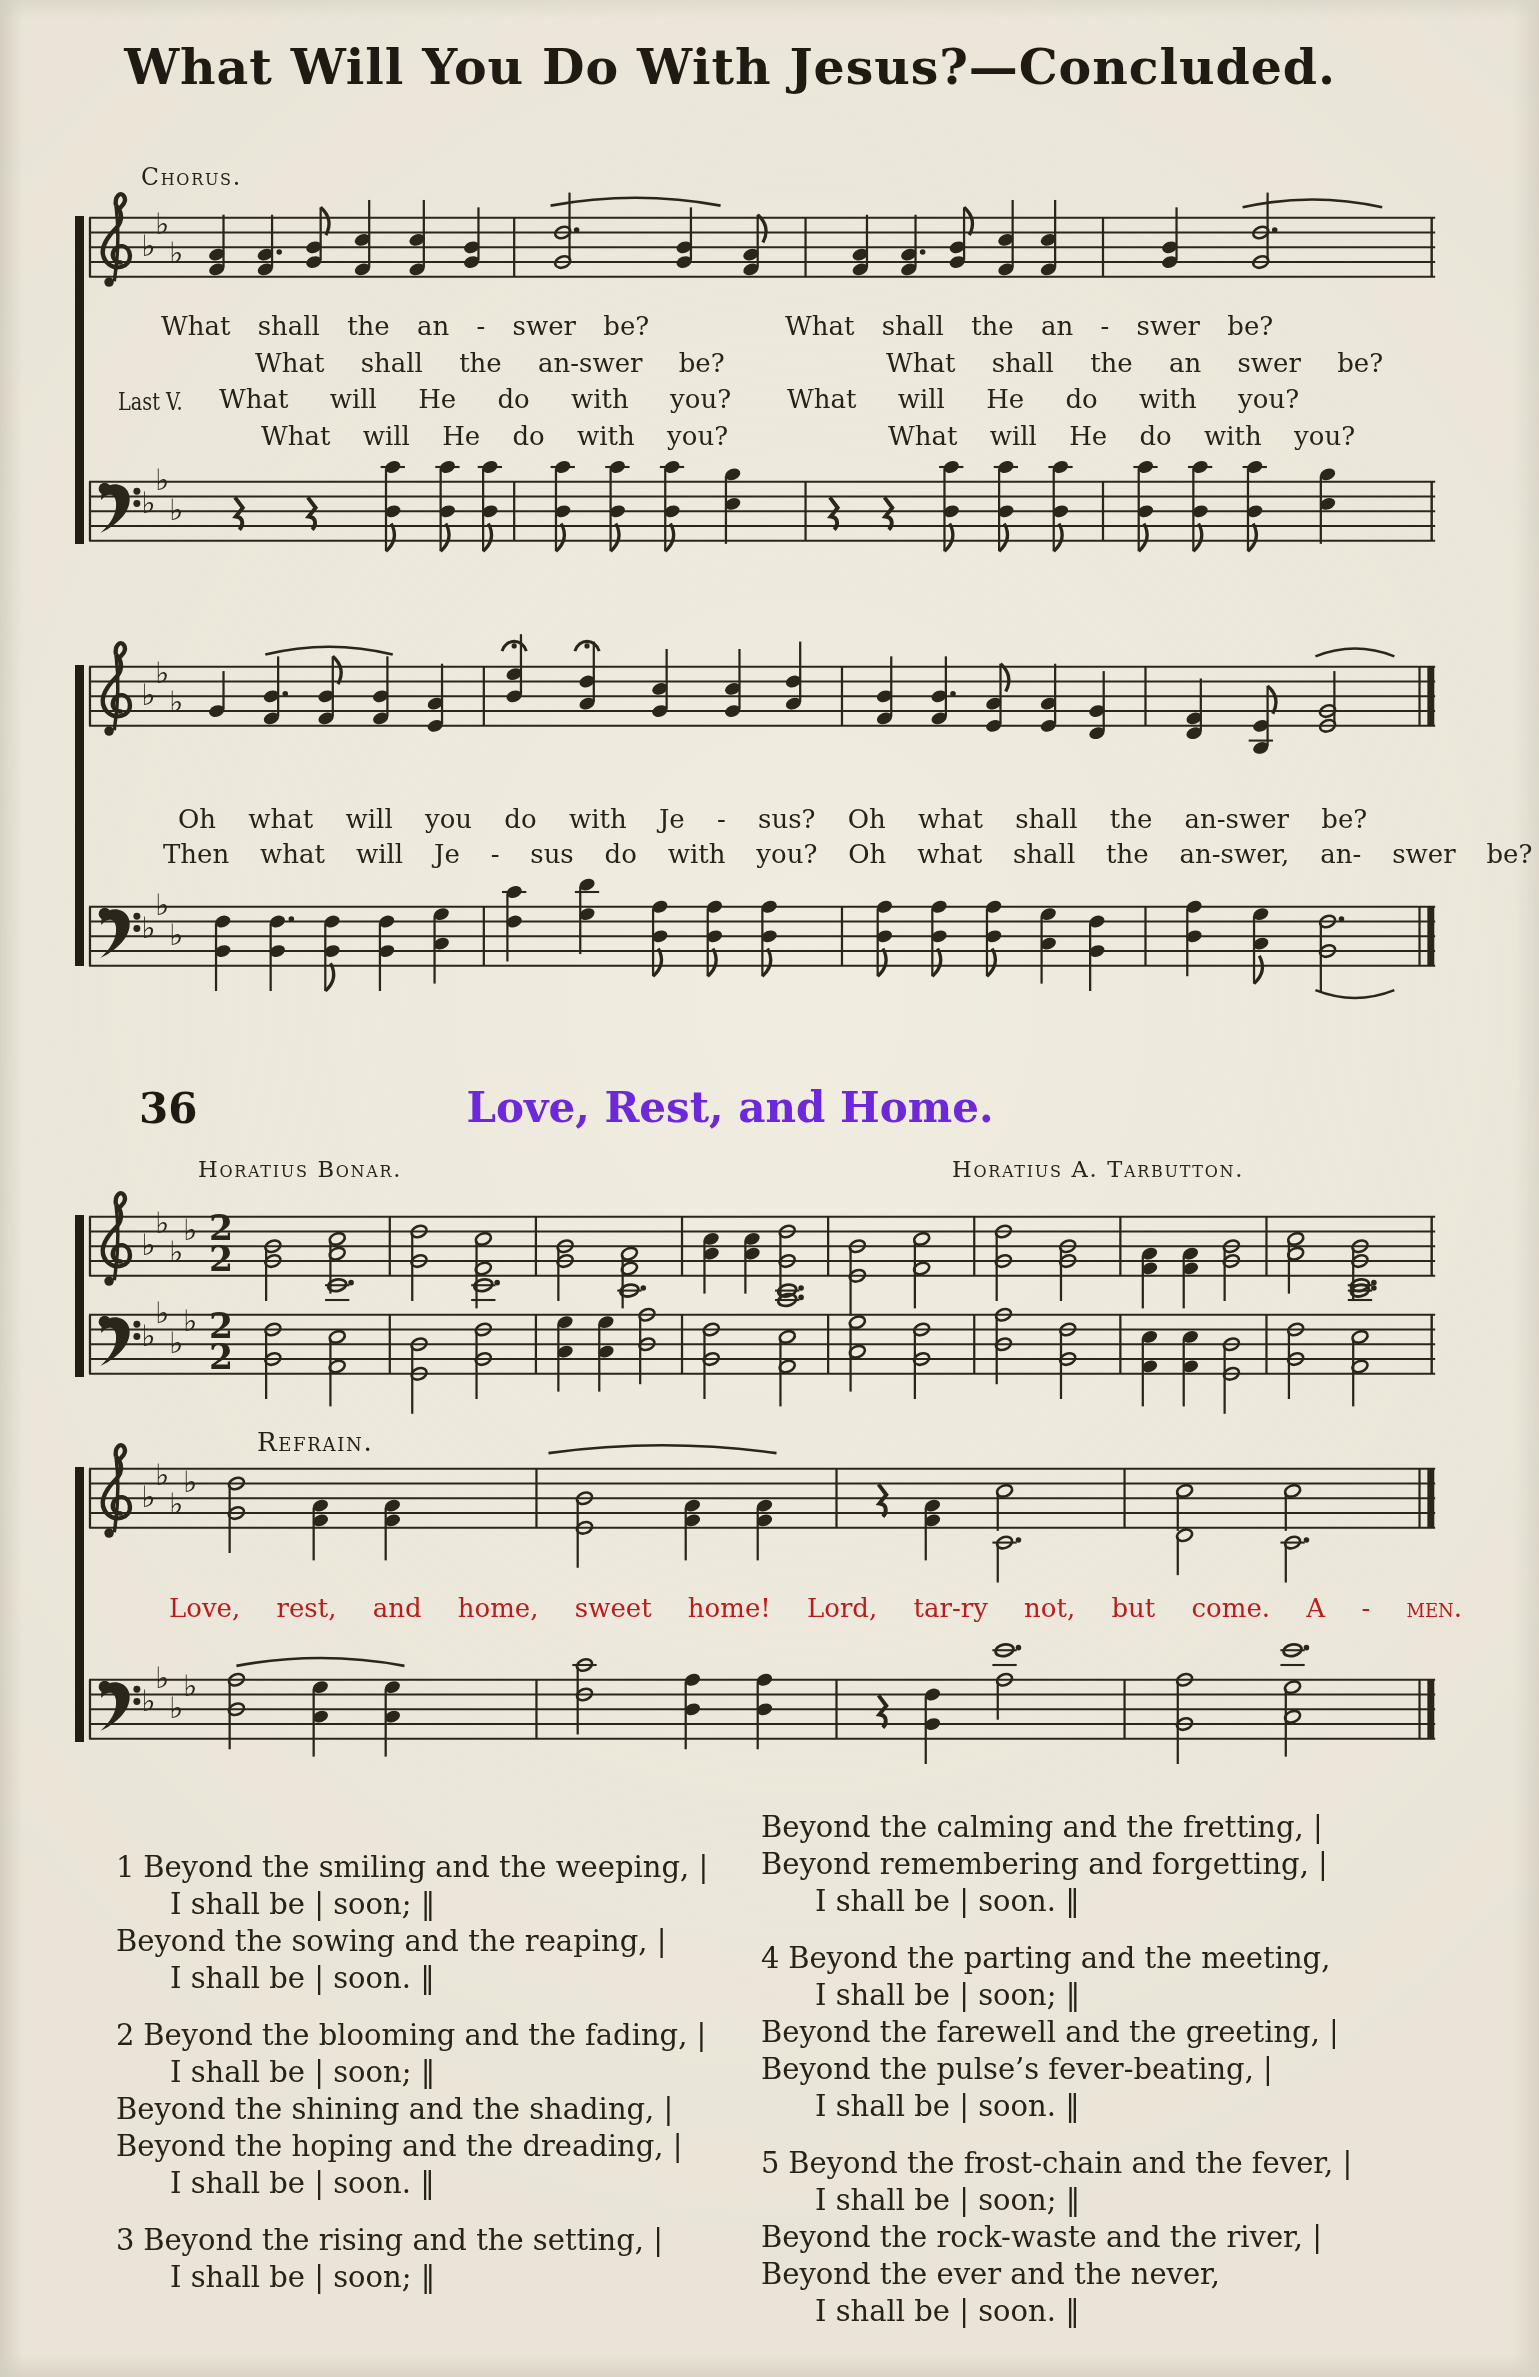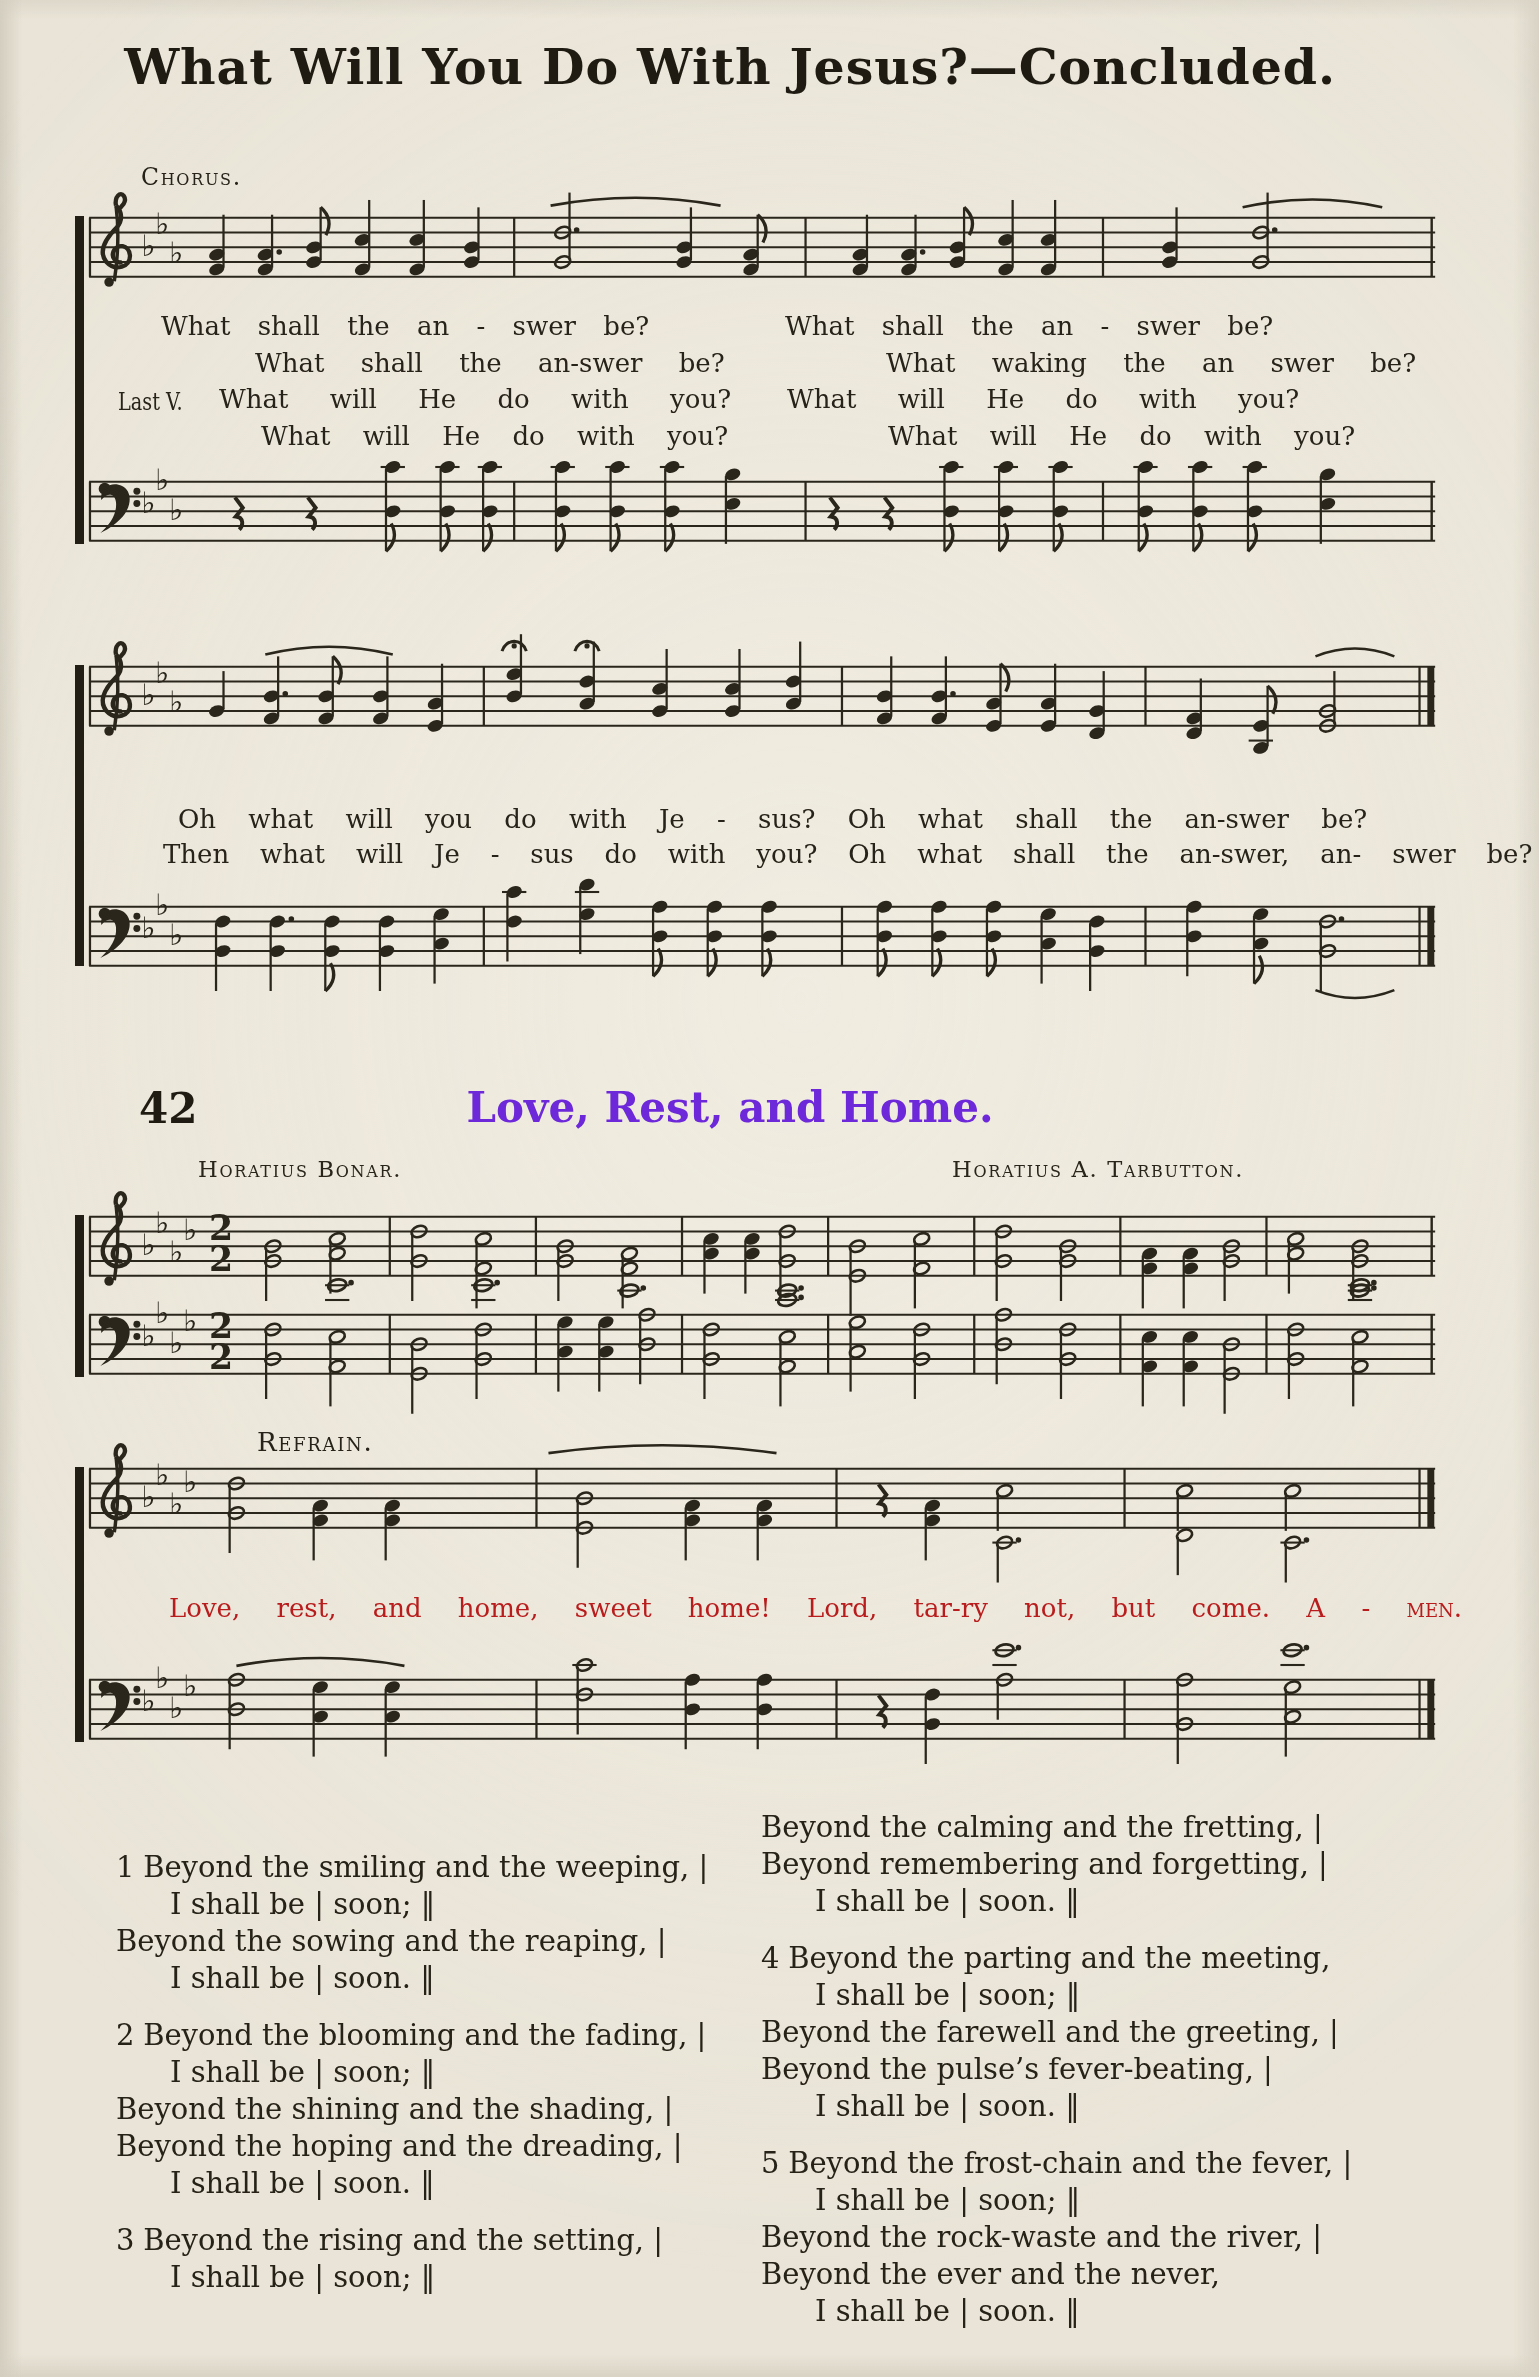--- a/index.html
+++ b/index.html
@@ -121,21 +121,21 @@
     <ellipse cx="1351.25" cy="106" rx="9" ry="6.2" fill="none" stroke="#2b261c" stroke-width="3" transform="rotate(-21 1351.25 106)"></ellipse>
     <line x1="1359.05" y1="104" x2="1359.05" y2="26" stroke="#2b261c" stroke-width="2.6"></line>
     <circle cx="1367.25" cy="69" r="3.2" fill="#2b261c"></circle>
     <path d="M533.42,41 Q631.28,23 729.14,41" stroke="#2b261c" stroke-width="3" fill="none"></path>
     <path d="M1330.28,43 Q1410.665,25 1491.05,43" stroke="#2b261c" stroke-width="3" fill="none"></path>
   </svg>
 
 <div class="abs lyr lyr30" style="left:161px;top:311px;">What shall the an - swer be?</div>
 <div class="abs lyr lyr30" style="left:785px;top:311px;">What shall the an - swer be?</div>
 <div class="abs lyr lyr32" style="left:255px;top:348px;">What shall the an-swer be?</div>
-<div class="abs lyr lyr32" style="left:886px;top:348px;">What waking the an swer be?</div>
+<div class="abs lyr lyr32" style="left:886px;top:348px;">What shall the an swer be?</div>
 <div class="abs lyr" style="left:118px;top:386px;"><span class="lastv">Last V.</span></div>
 <div class="abs lyr lyr38" style="left:219px;top:384px;">What will He do with you?</div>
 <div class="abs lyr lyr38" style="left:787px;top:384px;">What will He do with you?</div>
 <div class="abs lyr lyr28a" style="left:261px;top:421px;">What will He do with you?</div>
 <div class="abs lyr lyr28a" style="left:888px;top:421px;">What will He do with you?</div>
 
 <svg class="abs" style="left:87px;top:434px;" width="1352" height="165" viewBox="0 0 1556 190">
     <line x1="2" y1="55" x2="1552" y2="55" stroke="#2b261c" stroke-width="2.2"></line>
     <line x1="2" y1="72" x2="1552" y2="72" stroke="#2b261c" stroke-width="2.2"></line>
     <line x1="2" y1="89" x2="1552" y2="89" stroke="#2b261c" stroke-width="2.2"></line>
@@ -396,21 +396,21 @@
     <ellipse cx="1351.25" cy="97.5" rx="9" ry="6.4" fill="#2b261c" transform="rotate(-21 1351.25 97.5)"></ellipse>
     <line x1="1343.45" y1="65.5" x2="1343.45" y2="143.5" stroke="#2b261c" stroke-width="2.6"></line>
     <path d="M1343.45,143.5 c10,-9 13,-19 6,-32" stroke="#2b261c" stroke-width="3.8" fill="none"></path>
     <ellipse cx="1428.14" cy="72" rx="9" ry="6.2" fill="none" stroke="#2b261c" stroke-width="3" transform="rotate(-21 1428.14 72)"></ellipse>
     <ellipse cx="1428.14" cy="106" rx="9" ry="6.2" fill="none" stroke="#2b261c" stroke-width="3" transform="rotate(-21 1428.14 106)"></ellipse>
     <line x1="1420.3400000000001" y1="74" x2="1420.3400000000001" y2="152" stroke="#2b261c" stroke-width="2.6"></line>
     <circle cx="1444.14" cy="69" r="3.2" fill="#2b261c"></circle>
     <path d="M1414.16,151 Q1459.595,169 1505.03,151" stroke="#2b261c" stroke-width="3" fill="none"></path>
   </svg>
 
-<div class="abs h33num" style="left:139px;top:1084px;">42</div>
+<div class="abs h33num" style="left:139px;top:1084px;">36</div>
 <div class="abs h33title">Love, Rest, and Home.</div>
 <div class="abs author" style="left:198px;top:1156px;">Horatius Bonar.</div>
 <div class="abs author" style="left:952px;top:1156px;">Horatius A. Tarbutton.</div>
 
 <div class="abs sysbar" style="left:75px;top:1215px;height:162px;"></div>
 <svg class="abs" style="left:87px;top:1169px;" width="1352" height="165" viewBox="0 0 1556 190">
     <line x1="2" y1="55" x2="1552" y2="55" stroke="#2b261c" stroke-width="2.2"></line>
     <line x1="2" y1="72" x2="1552" y2="72" stroke="#2b261c" stroke-width="2.2"></line>
     <line x1="2" y1="89" x2="1552" y2="89" stroke="#2b261c" stroke-width="2.2"></line>
     <line x1="2" y1="106" x2="1552" y2="106" stroke="#2b261c" stroke-width="2.2"></line>

